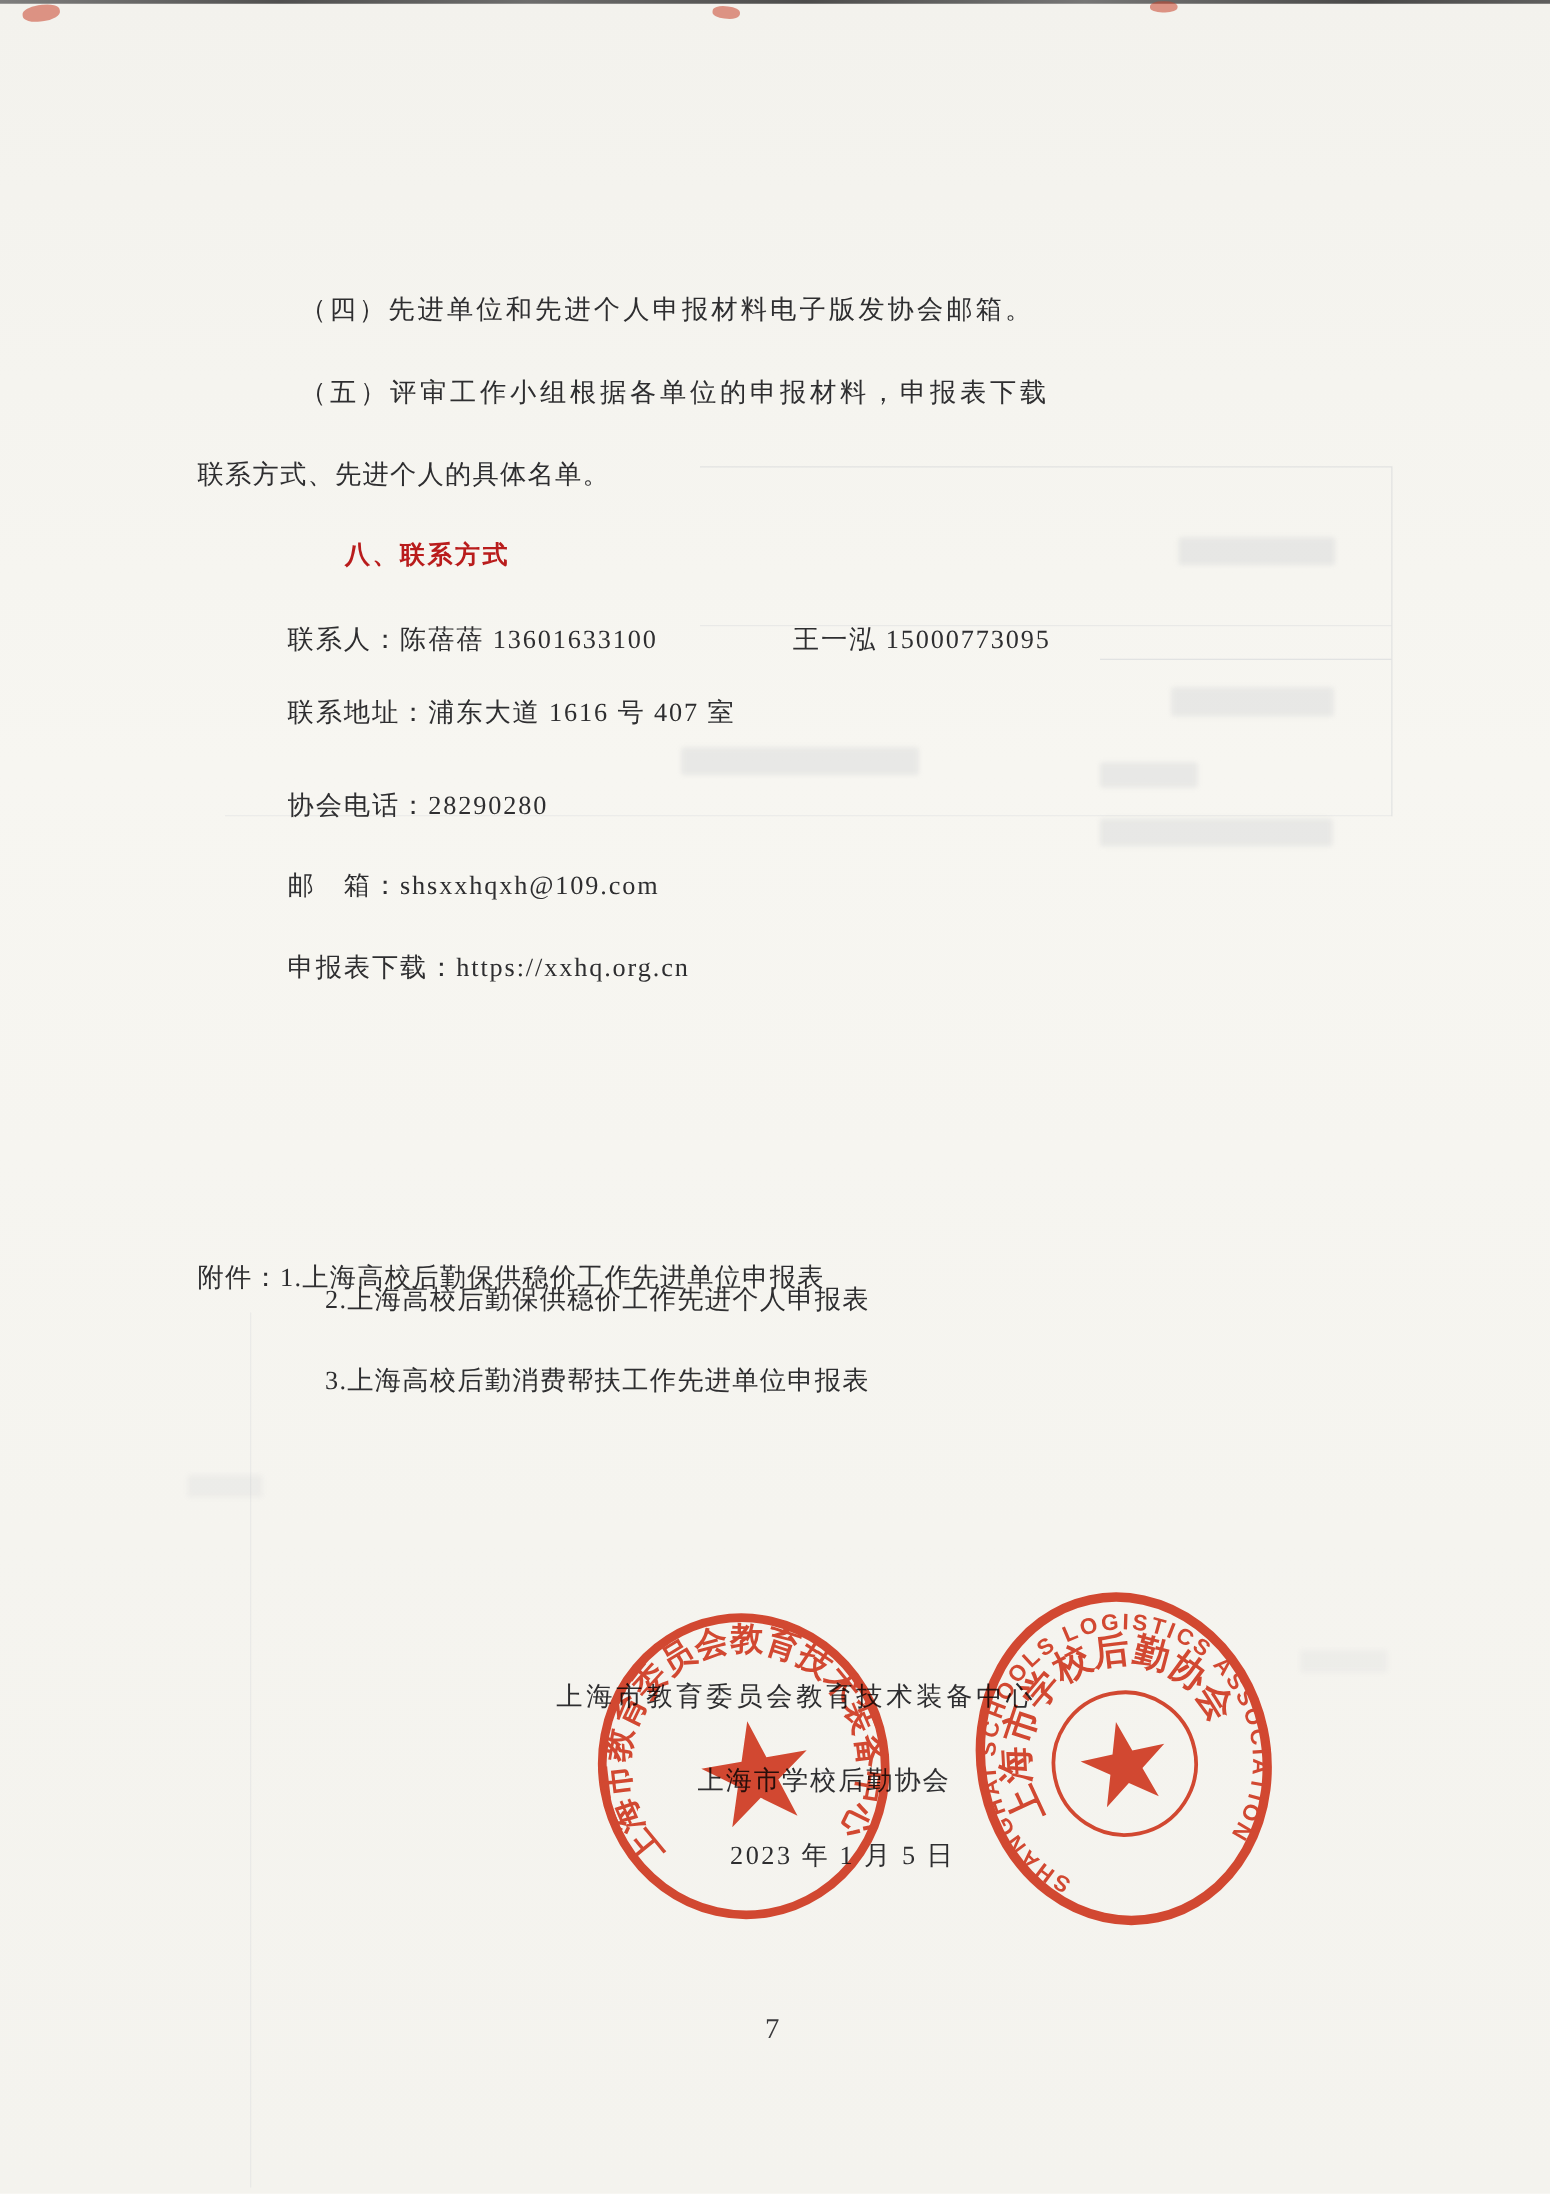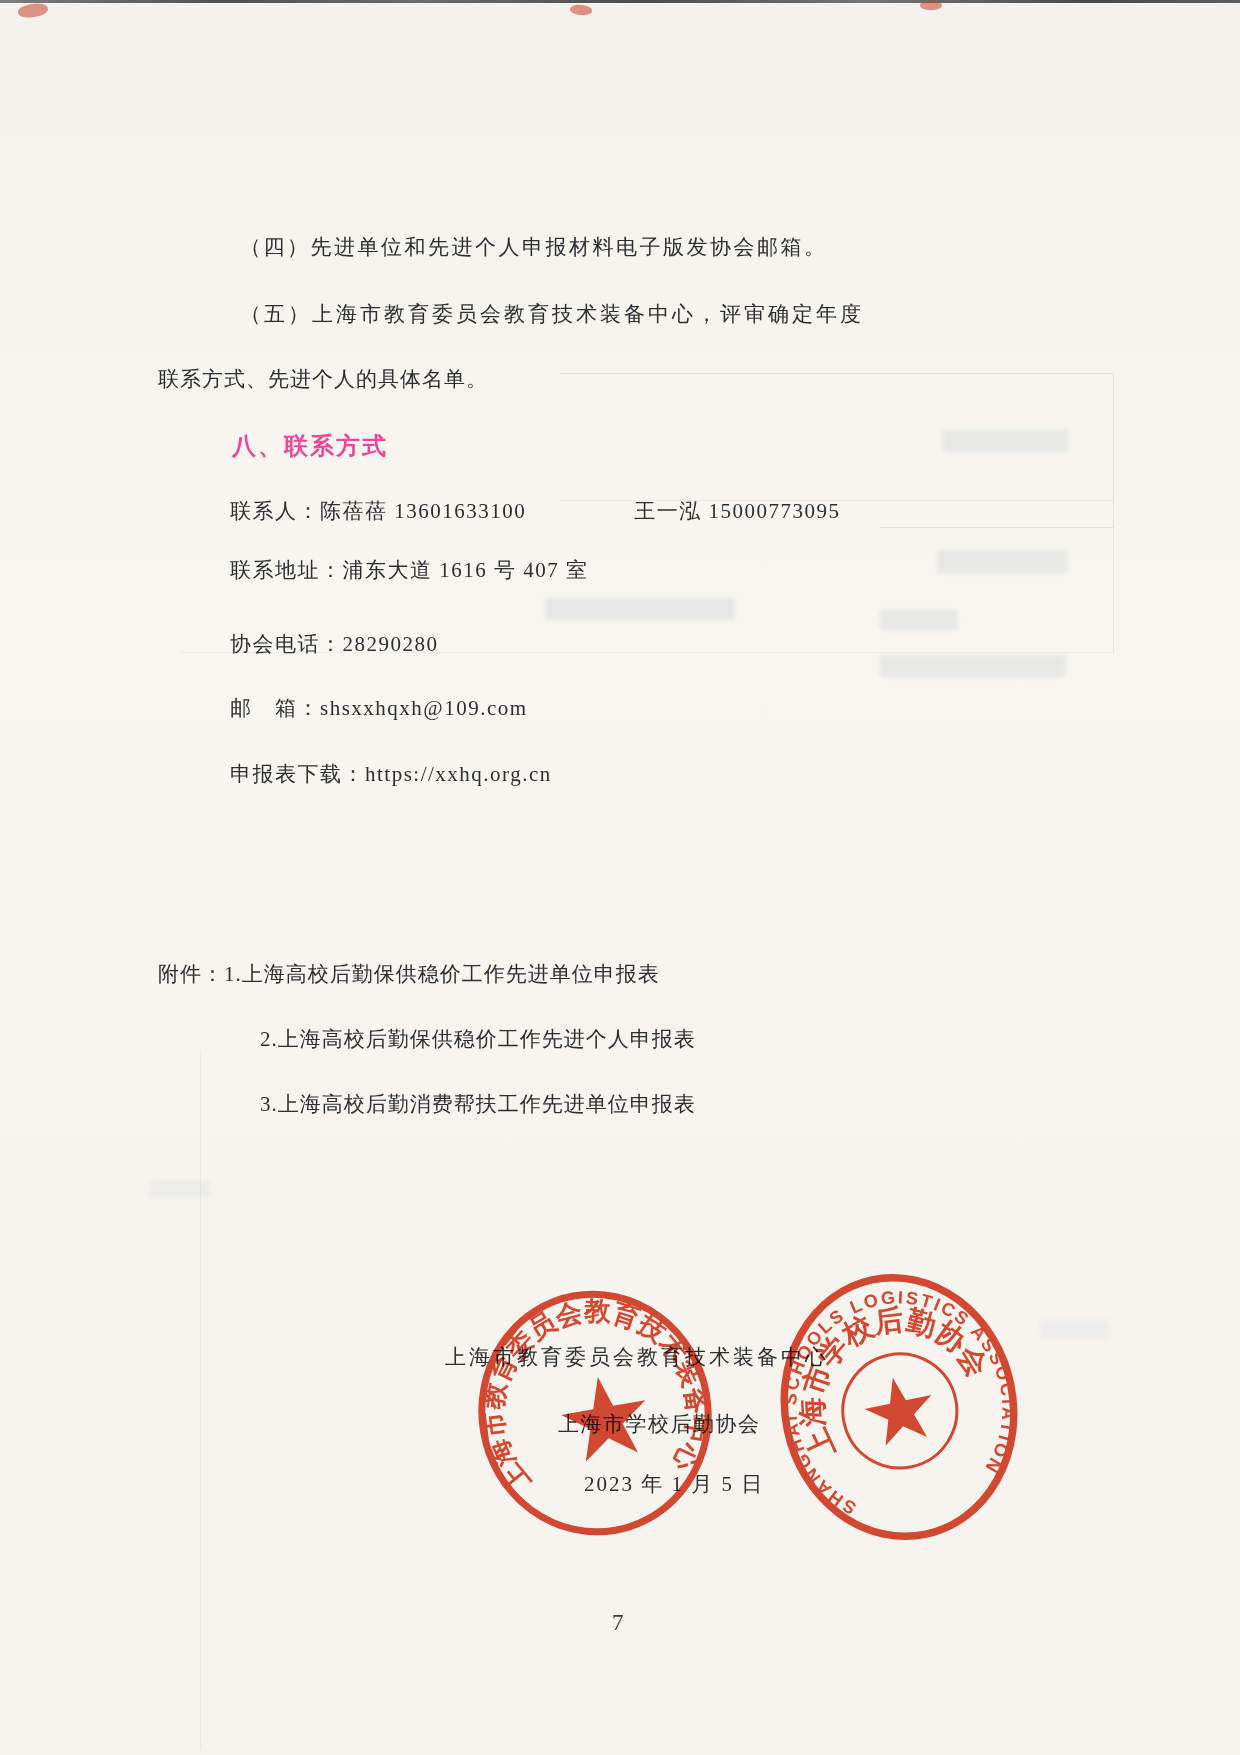--- a/index.html
+++ b/index.html
@@ -3,21 +3,21 @@
 <meta charset="utf-8">
 <style>
   html,body{margin:0;padding:0;}
   body{
     width:1240px;height:1755px;position:relative;overflow:hidden;
     background:linear-gradient(180deg,#f3f2ed 0%,#f7f6f1 35%,#f5f4ef 70%,#f4f3ee 100%);
     font-family:"Liberation Serif","DejaVu Serif",serif;
     color:#2e2e30;
   }
   .line{position:absolute;white-space:nowrap;font-size:21px;letter-spacing:1.5px;}
-  .heading{font-family:"Liberation Sans","DejaVu Sans",sans-serif;font-weight:700;font-size:24px;letter-spacing:2px;color:#ec4899;}
+  .heading{font-family:"Liberation Sans","DejaVu Sans",sans-serif;font-weight:700;font-size:20px;letter-spacing:2px;color:#b91c1c;margin-left:44px;}
   .pagenum{position:absolute;font-size:23px;color:#3a3a3c;}
   
   .scan-top{position:absolute;left:0;top:0;width:1240px;height:3px;
     background:linear-gradient(90deg,#6a6a6a 0%,#333 18%,#555 34%,#2f2f2f 52%,#606060 70%,#2b2b2b 88%,#444 100%);
     opacity:.85;}
   .speck{position:absolute;background:rgba(201,68,44,.55);border-radius:45%;}
   .ghost{position:absolute;background:rgba(140,148,162,.14);filter:blur(2px);border-radius:2px;}
   .gline{position:absolute;background:rgba(172,178,192,.28);}
   svg.stamp{position:absolute;mix-blend-mode:multiply;opacity:.9;}
   svg.stamp text{font-weight:700;}
@@ -40,34 +40,34 @@
 <div class="gline" style="left:200px;top:1050px;width:1px;height:700px;opacity:.5;"></div>
 <div class="ghost" style="left:943px;top:430px;width:125px;height:22px;"></div>
 <div class="ghost" style="left:937px;top:550px;width:130px;height:23px;"></div>
 <div class="ghost" style="left:545px;top:598px;width:190px;height:22px;"></div>
 <div class="ghost" style="left:880px;top:610px;width:78px;height:20px;"></div>
 <div class="ghost" style="left:880px;top:655px;width:186px;height:22px;"></div>
 <div class="ghost" style="left:150px;top:1180px;width:60px;height:18px;opacity:.6;"></div>
 <div class="ghost" style="left:1040px;top:1320px;width:70px;height:18px;opacity:.5;"></div>
 
 <div class="line" style="left:240px;top:233px;letter-spacing:2.5px;">（四）先进单位和先进个人申报材料电子版发协会邮箱。</div>
-<div class="line" style="left:240px;top:300px;letter-spacing:3px;">（五）上海市教育委员会教育技术装备中心，评审确定年度</div>
+<div class="line" style="left:240px;top:300px;letter-spacing:3px;">（五）评审工作小组根据各单位的申报材料，申报表下载</div>
 <div class="line" style="left:158px;top:365px;letter-spacing:1px;">联系方式、先进个人的具体名单。</div>
 
 <div class="line heading" style="left:232px;top:430px;">八、联系方式</div>
 
 <div class="line" style="left:230px;top:497px;">
   <span>联系人：</span><span>陈蓓蓓 13601633100</span><span style="display:inline-block;width:108px;"></span><span>王一泓 15000773095</span>
 </div>
 <div class="line" style="left:230px;top:556px;">联系地址：浦东大道 1616 号 407 室</div>
 <div class="line" style="left:230px;top:630px;">协会电话：28290280</div>
 <div class="line" style="left:230px;top:694px;">邮　箱：shsxxhqxh@109.com</div>
 <div class="line" style="left:230px;top:760px;">申报表下载：https://xxhq.org.cn</div>
 
-<div class="line" style="left:158px;top:960px;letter-spacing:1px;">附件：1.上海高校后勤保供稳价工作先进单位申报表</div>
+<div class="line" style="left:158px;top:1008px;letter-spacing:1px;">附件：1.上海高校后勤保供稳价工作先进单位申报表</div>
 <div class="line" style="left:260px;top:1025px;letter-spacing:1px;">2.上海高校后勤保供稳价工作先进个人申报表</div>
 <div class="line" style="left:260px;top:1090px;letter-spacing:1px;">3.上海高校后勤消费帮扶工作先进单位申报表</div>
 
 <div class="line" style="left:445px;top:1343px;letter-spacing:3px;">上海市教育委员会教育技术装备中心</div>
 <div class="line" style="left:558px;top:1410px;letter-spacing:1.5px;">上海市学校后勤协会</div>
 <div class="line" style="left:584px;top:1470px;letter-spacing:2px;">2023 年 1 月 5 日</div>
 
 <div class="pagenum" style="left:612px;top:1610px;">7</div>
 
 <svg class="stamp" style="left:470px;top:1282px;" width="250" height="262" viewBox="-125 -131 250 262">

